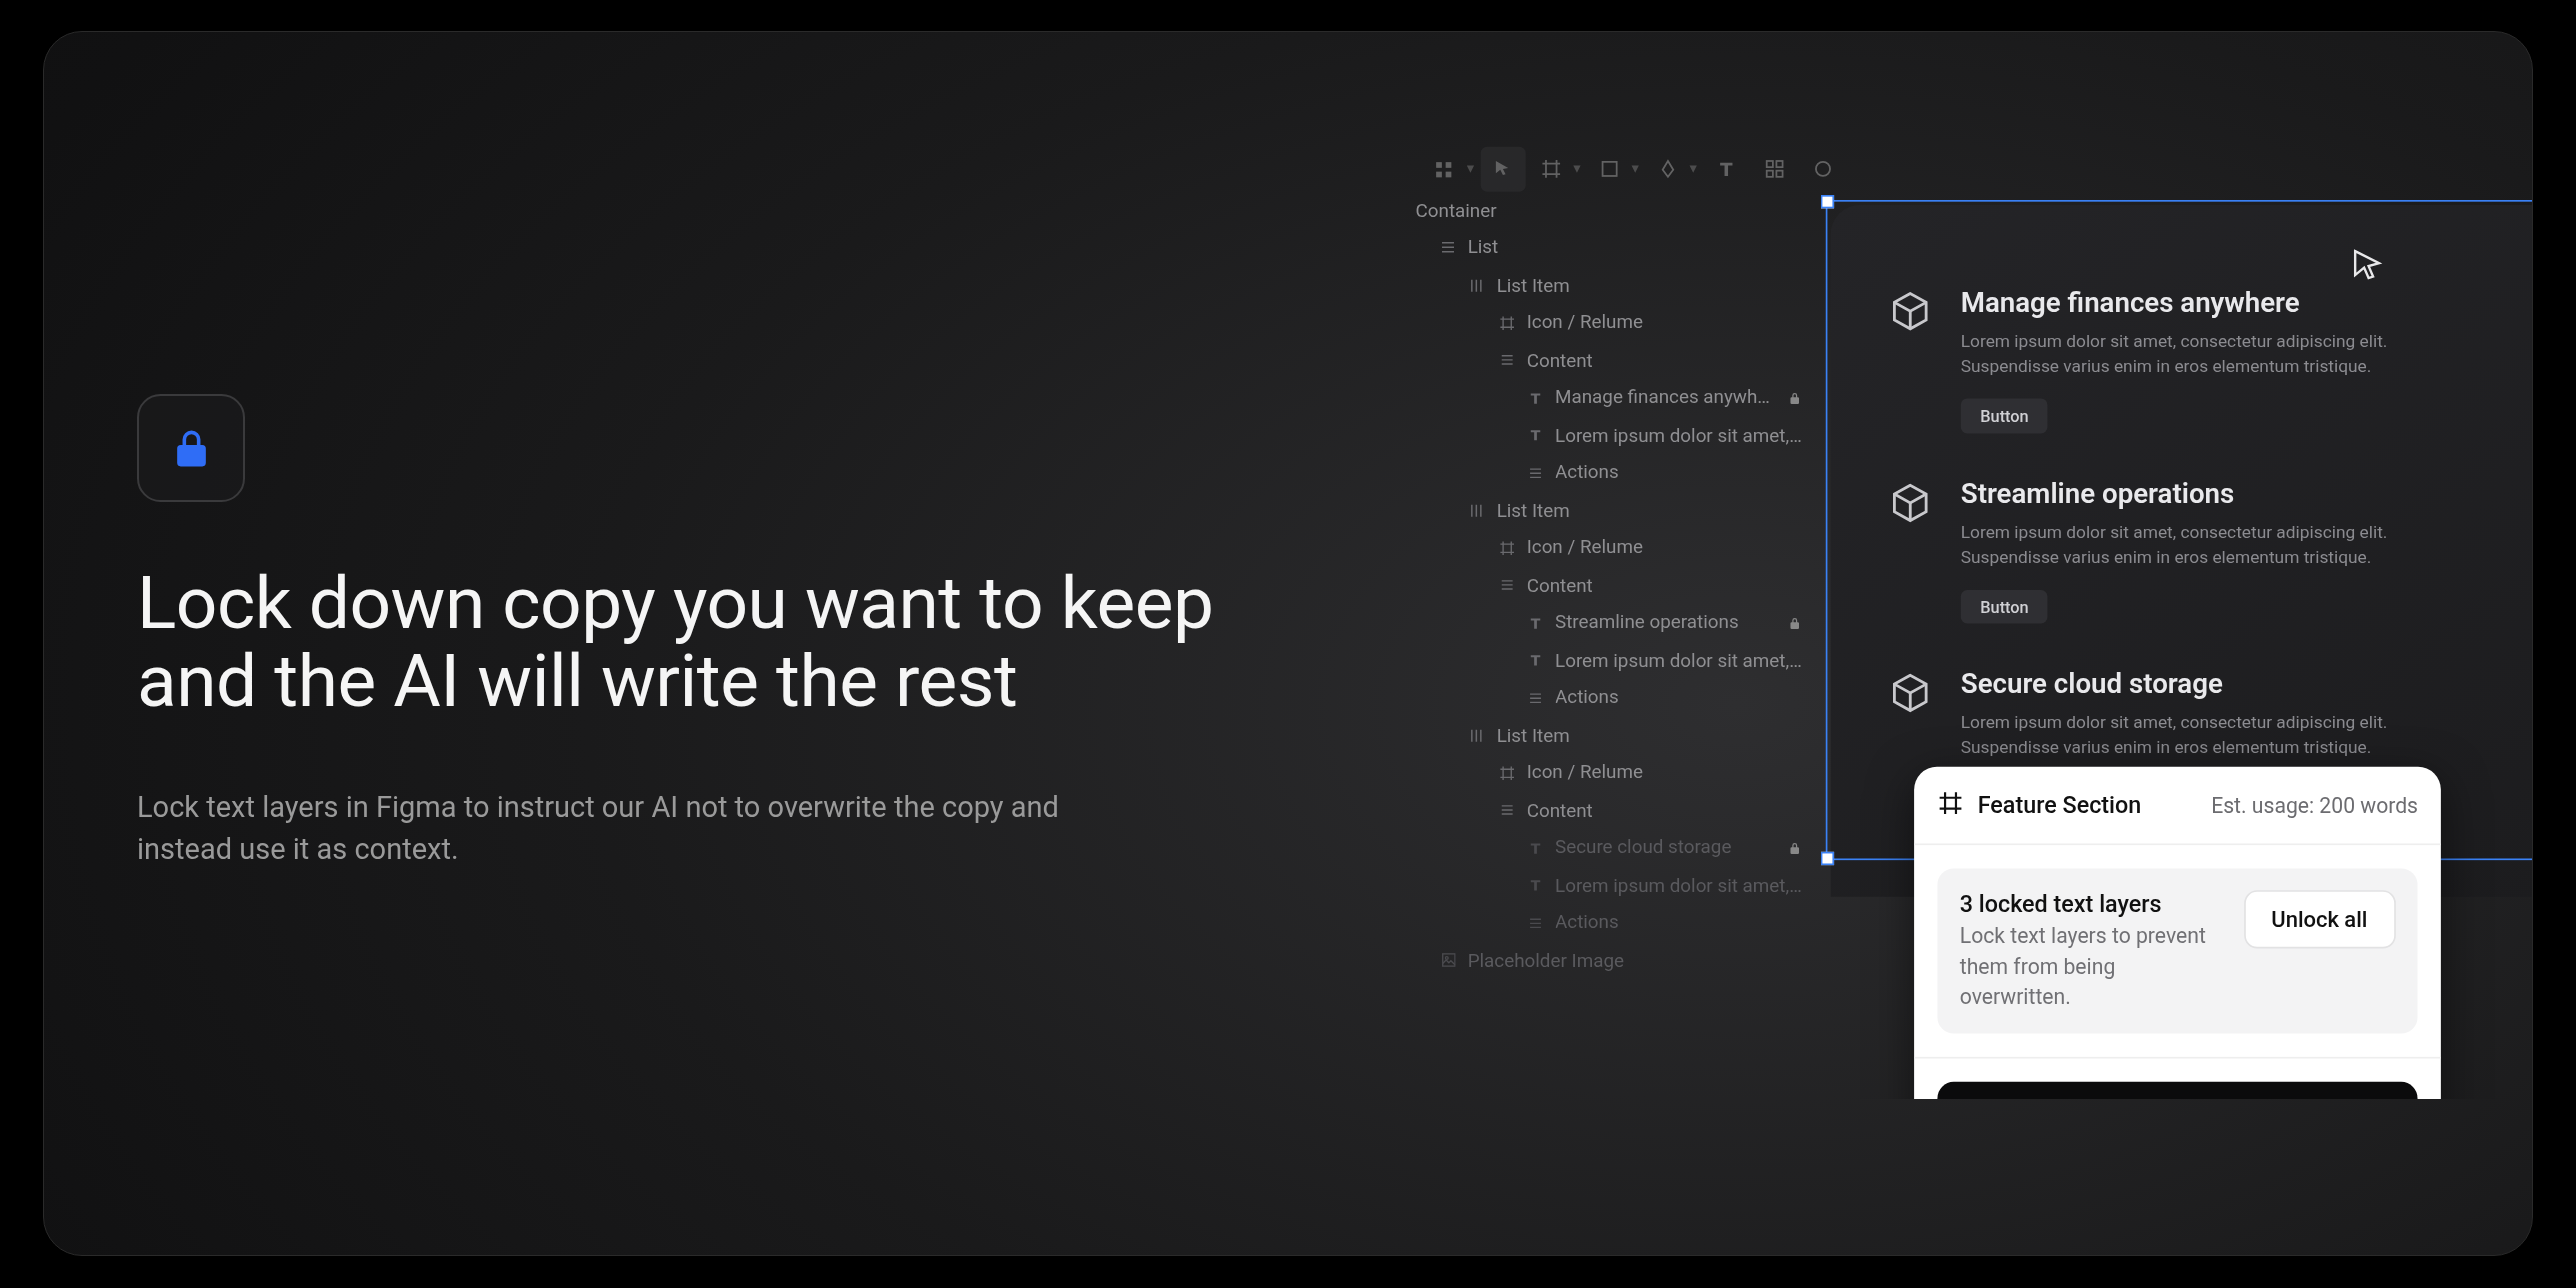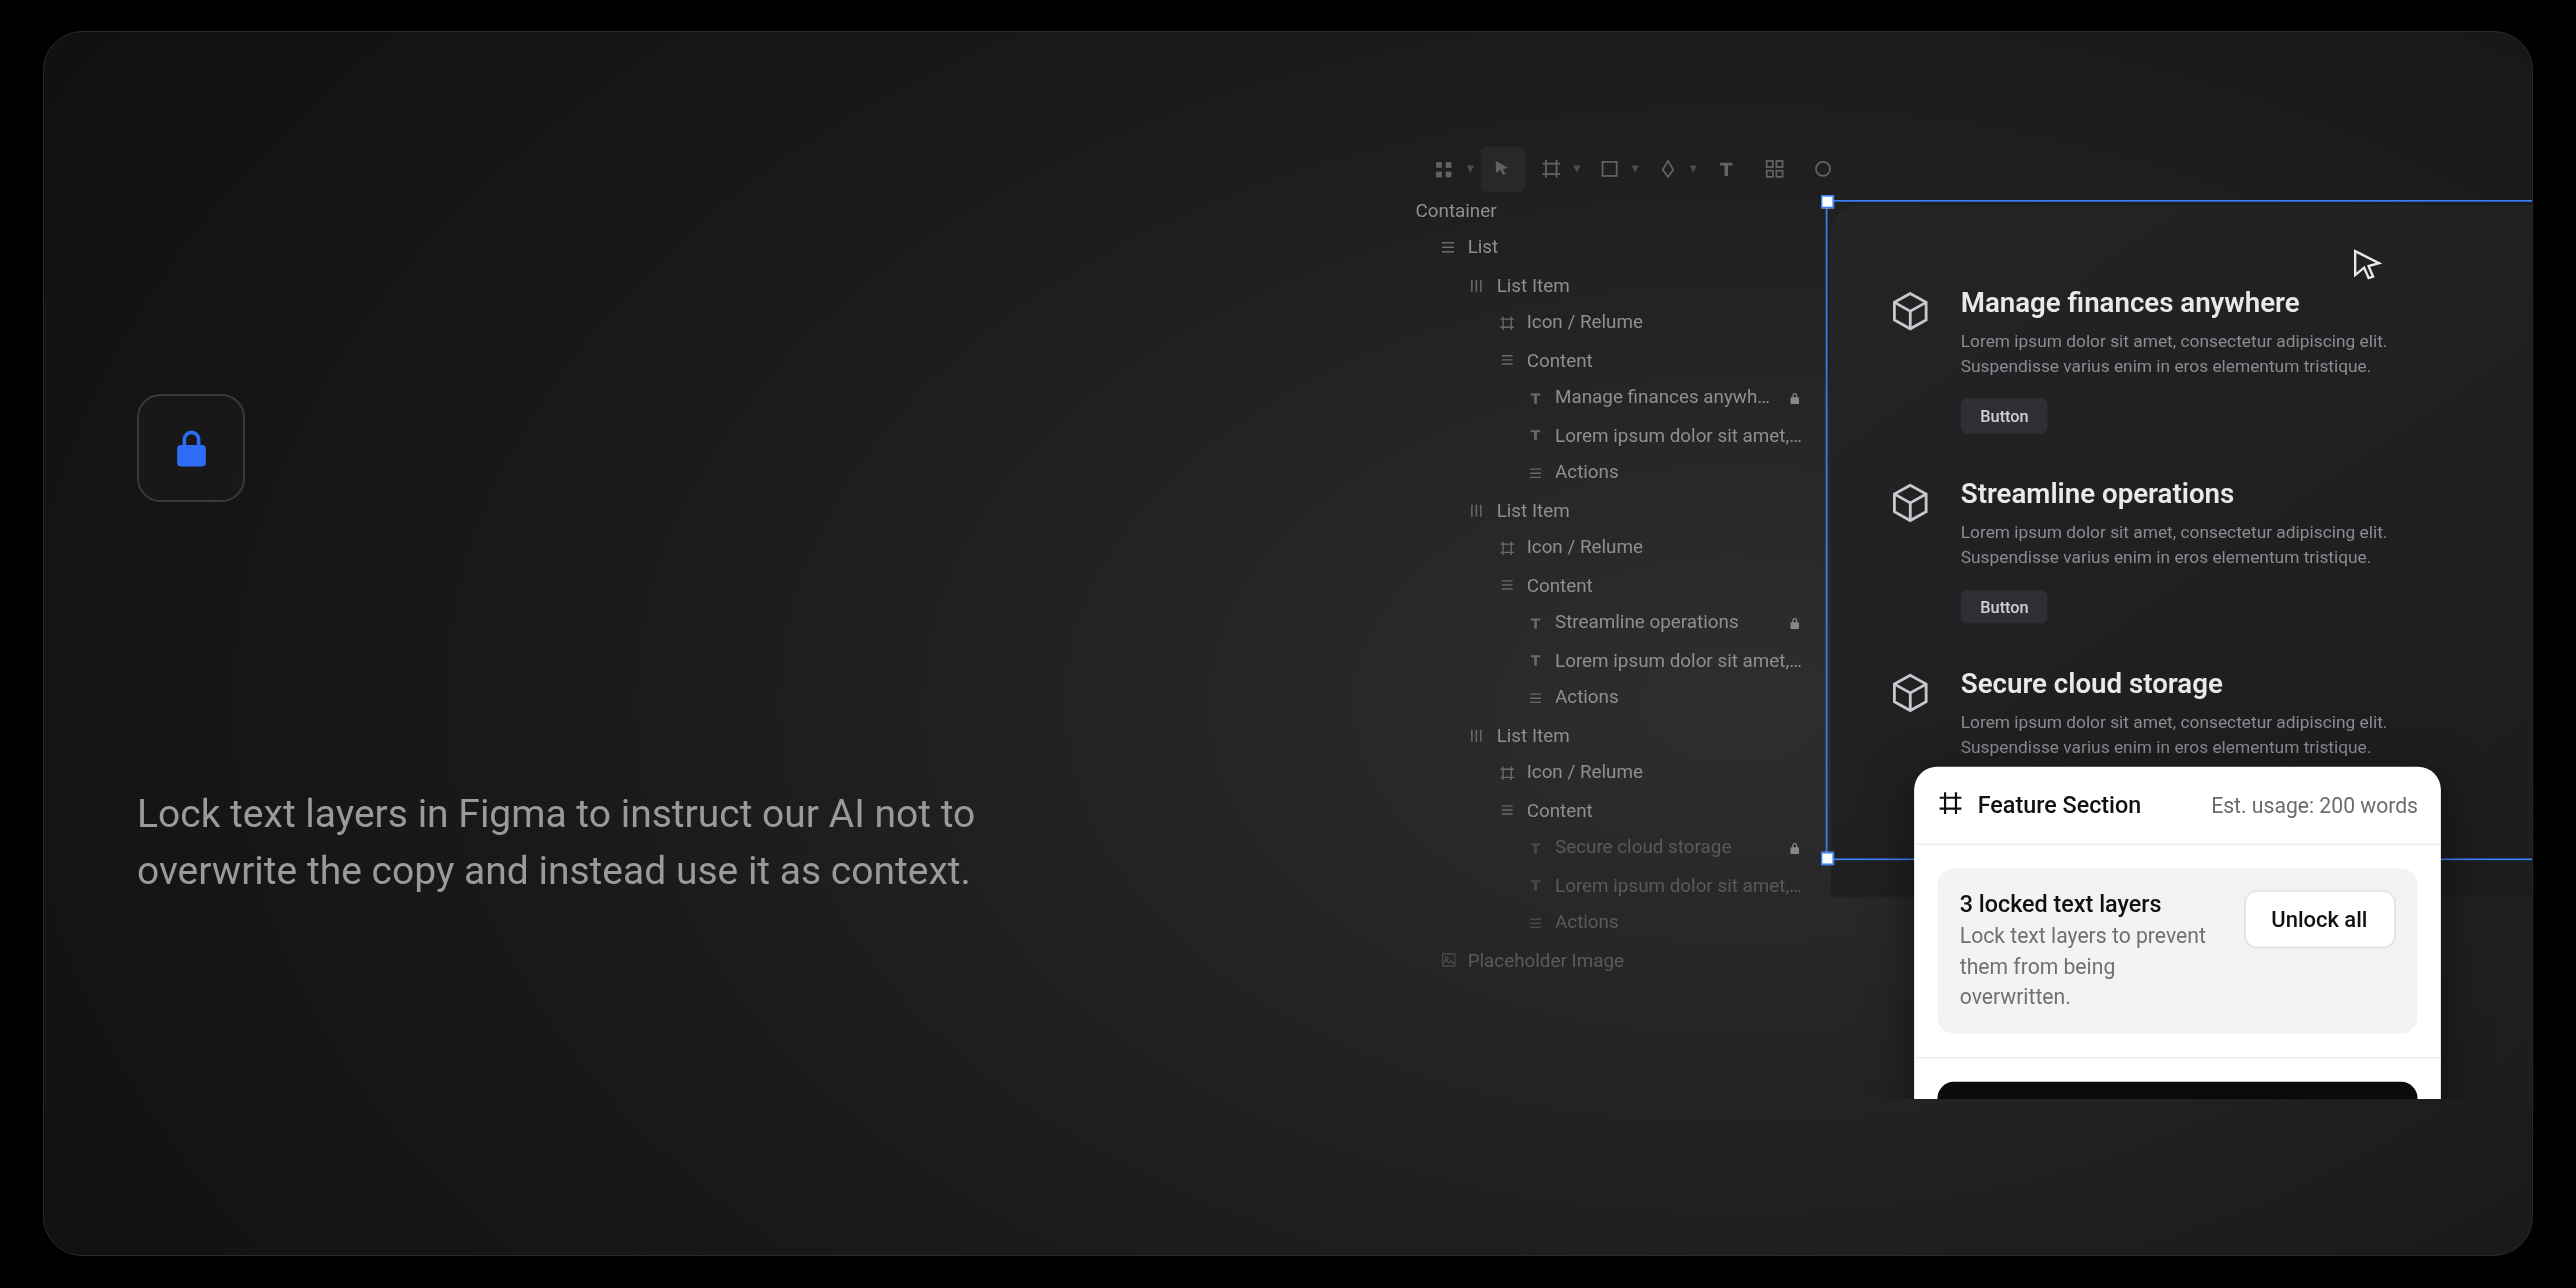--- a/index.html
+++ b/index.html
@@ -1,21 +1,21 @@
 <!DOCTYPE html>
 <html><head>
 <meta charset="utf-8">
 <style>
   * { margin: 0; padding: 0; box-sizing: border-box; font-family: -apple-system, BlinkMacSystemFont, "Segoe UI", Roboto, sans-serif; }
   body { background: #000; width: 2576px; height: 1288px; overflow: hidden; position: relative; }
   .canvas { position: absolute; left: 43px; top: 31px; width: 2490px; height: 1225px; border-radius: 39px; background: radial-gradient(ellipse 110% 140% at 68% 55%, #2e2e30 0%, #1a1a1b 42%, #111112 70%, #0d0d0e 100%); border: 1px solid #2a2a2a; overflow: hidden; }
   .lock-tile { position: absolute; left: 93px; top: 362px; width: 108px; height: 108px; border: 2px solid #3a3a3c; border-radius: 23.5px; display: flex; align-items: center; justify-content: center; background: rgba(30,30,32,0.4); }
   .lock-tile svg { width: 43px; height: 43px; }
   .headline { position: absolute; left: 93px; top: 532px; font-size: 73px; line-height: 1.07; font-weight: 400; color: #f5f5f5; letter-spacing: -0.5px; width: 1126px; }
-  .sub { position: absolute; left: 93px; top: 754px; font-size: 39px; line-height: 1.45; color: #9a9a9a; width: 940px; font-weight: 400; }
+  .sub { position: absolute; left: 93px; top: 754px; font-size: 29px; line-height: 1.45; color: #9a9a9a; width: 940px; font-weight: 400; }
 
   
   .figclip { position: absolute; left: 1365px; top: 108px; width: 1155px; height: 959px; overflow: hidden; pointer-events: none; }
   .figwrap { position: absolute; left: 0; top: 0; transform: scale(1.667); transform-origin: top left; pointer-events: auto; }
 
   
   .toolbar { display: flex; align-items: center; gap: 2px; padding: 3.9px 7.8px; opacity: 0.65; }
   .tbtn { width: 27px; height: 27px; display: flex; align-items: center; justify-content: center; color: #888; border-radius: 3.9px; }
   .tbtn.active { background: #2e2e30; }
   .tchev { width: 7.8px; text-align: center; color: #666; font-size: 8.8px; margin-left: -3.9px; }
@@ -70,20 +70,24 @@
 <body>
 
 <div class="canvas">
 
   <div class="lock-tile">
     <svg viewBox="0 0 24 24">
         <path fill="#2f6df6" d="M12 2a5 5 0 0 0-5 5v3H6a2 2 0 0 0-2 2v8a2 2 0 0 0 2 2h12a2 2 0 0 0 2-2v-8a2 2 0 0 0-2-2h-1V7a5 5 0 0 0-5-5Zm-3 5a3 3 0 1 1 6 0v3H9V7Z"></path>
       </svg>
   </div>
 
+  <h1 class="headline">
+    <span>Lock down copy you want to keep</span><br>
+    <span>and the AI will write the rest</span>
+  </h1>
   <p class="sub">Lock text layers in Figma to instruct our AI not to overwrite the copy and instead use it as context.</p>
 
   <div class="figclip">
     <div class="figwrap">
 
       <div class="toolbar">
         <div class="tbtn">
             <svg width="13.7" height="13.7" viewBox="0 0 24 24">
               <rect x="4" y="4" width="6" height="6" fill="currentColor"></rect>
               <rect x="4" y="14" width="6" height="6" fill="currentColor"></rect>

